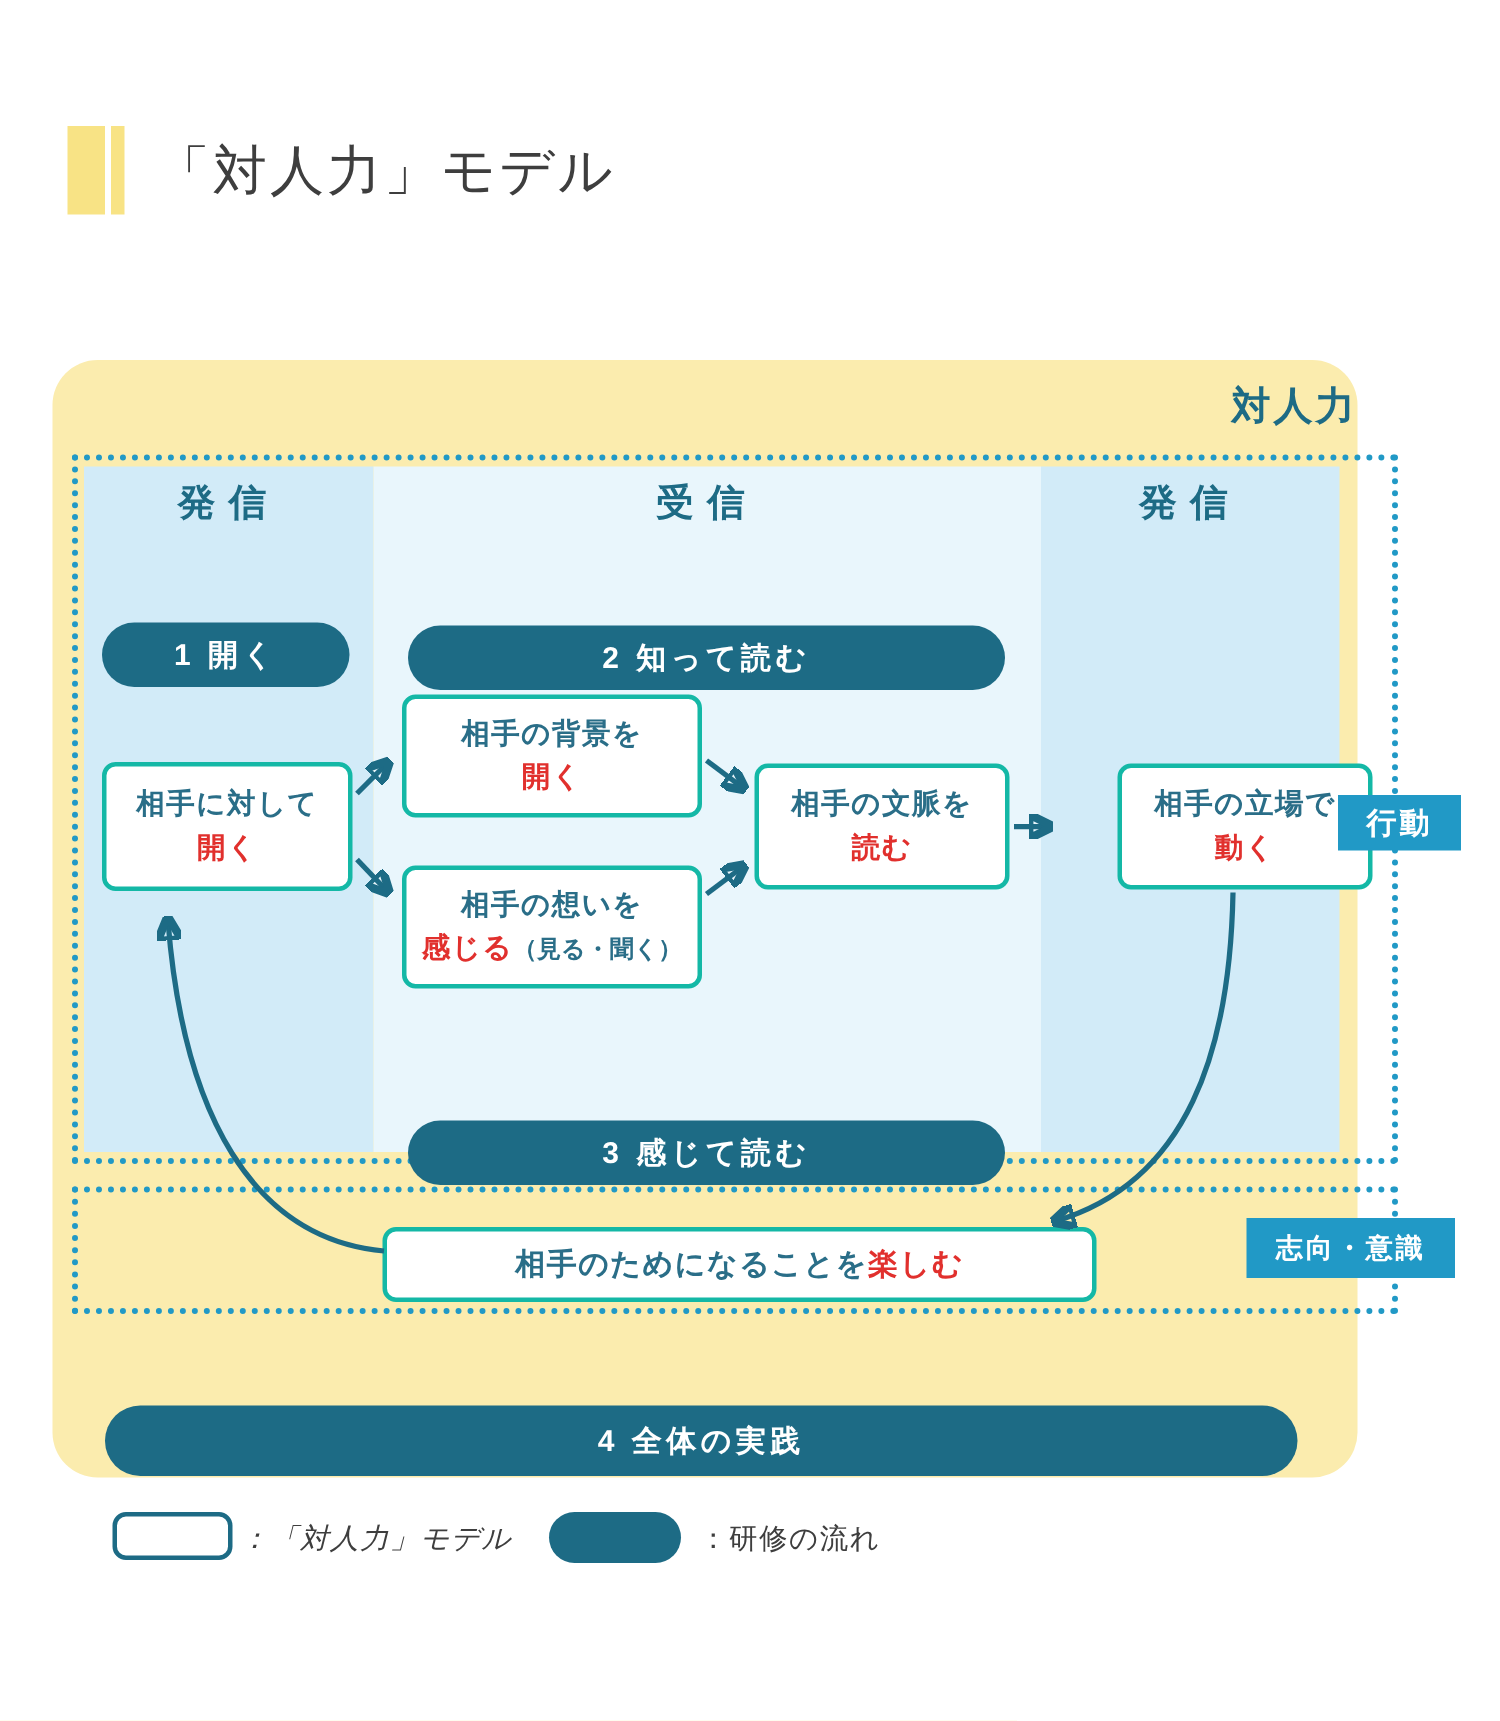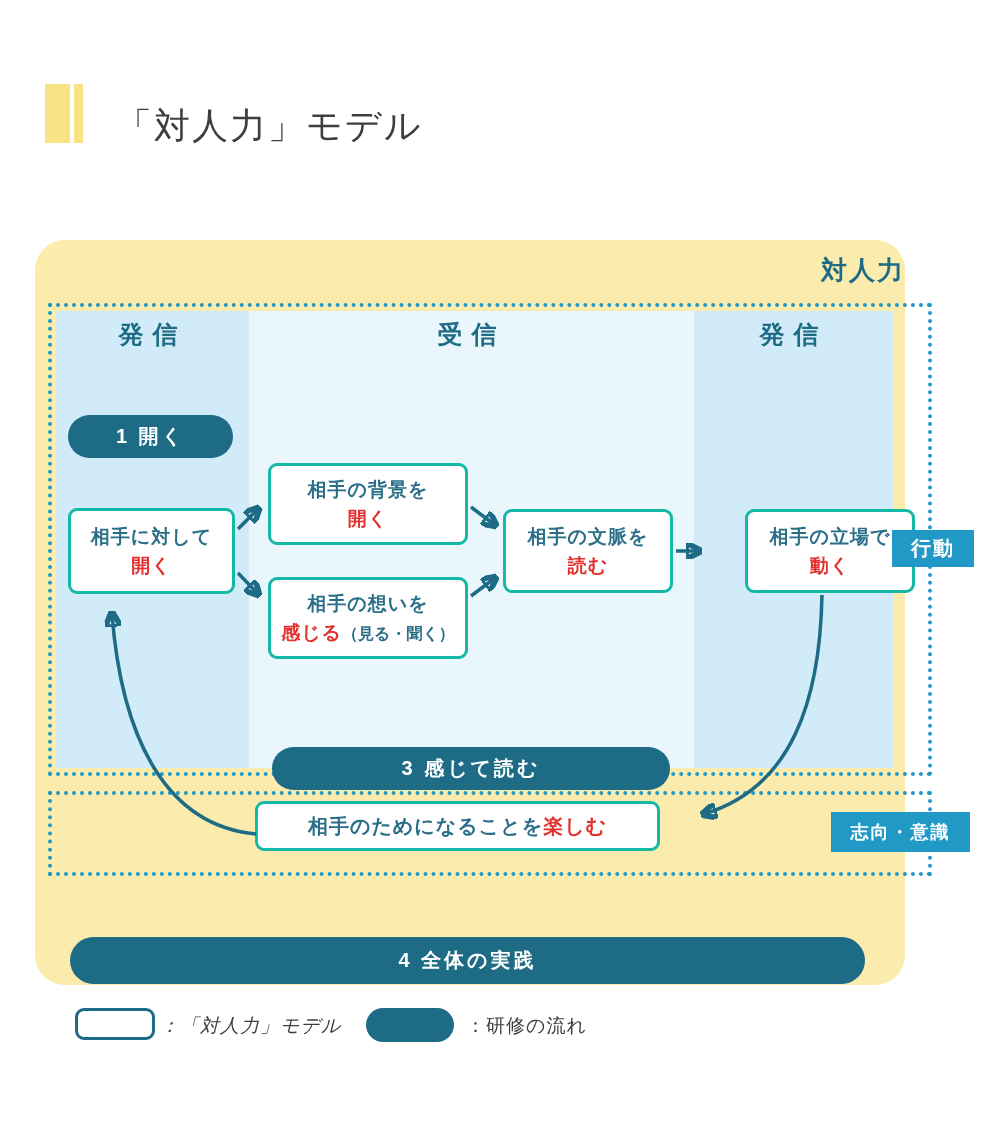--- a/index.html
+++ b/index.html
@@ -5,21 +5,21 @@
   html,body{margin:0;padding:0;background:#ffffff;}
   .canvas{
     position:relative;width:1000px;height:1147px;background:#ffffff;overflow:hidden;
     font-family:"Liberation Sans","DejaVu Sans",sans-serif;
   }
   
   .accent-bar{position:absolute;top:84px;height:59px;background:#F8E385;}
   .accent-bar.thick{left:45px;width:25px;}
   .accent-bar.thin{left:74px;width:9px;}
   .page-title{
-    position:absolute;left:100px;top:86px;margin:16px;
+    position:absolute;left:100px;top:86px;margin:4px;
     font-size:36px;font-weight:500;color:#3E3E3E;letter-spacing:2px;
   }
   
   .panel{
     position:absolute;left:35px;top:240px;width:870px;height:745px;
     background:#FBECAE;border-radius:30px;
   }
   .panel-title{
     position:absolute;left:35px;top:253px;width:870px;text-align:right;
     font-size:26px;font-weight:bold;color:#1D6B85;letter-spacing:2px;
@@ -56,21 +56,21 @@
     position:absolute;background:#ffffff;border:3px solid #14b8a6;border-radius:9px;
     box-sizing:border-box;display:flex;flex-direction:column;align-items:center;justify-content:center;
     font-size:19px;font-weight:bold;color:#2A6E88;line-height:1.55;letter-spacing:1px;text-align:center;
   }
   .box-open{left:68px;top:508px;width:167px;height:86px;}
   .box-background{left:268px;top:463px;width:200px;height:82px;}
   .box-feeling{left:268px;top:577px;width:200px;height:82px;}
   .box-context{left:503px;top:509px;width:170px;height:84px;}
   .box-stance{left:705px;top:509px;width:170px;height:84px;margin-left:40px;}
   .box-enjoy{
-    left:255px;top:801px;width:405px;height:50px;flex-direction:row;
+    left:255px;top:818px;width:476px;height:50px;flex-direction:row;
     font-size:20px;
   }
   .red{color:#E1302D;}
   .small-note{font-size:16px;letter-spacing:0;}
   
   .tag{
     position:absolute;background:#2199C6;color:#ffffff;font-weight:bold;font-size:20px;
     display:flex;align-items:center;justify-content:center;letter-spacing:2px;
   }
   .tag-action{left:892px;top:530px;width:82px;height:37px;}
@@ -107,20 +107,21 @@
     <div class="col col-center"></div>
     <div class="col col-right"></div>
   </div>
   <div class="col-header h1">発 信</div>
   <div class="col-header h2">受 信</div>
   <div class="col-header h3">発 信</div>
 
   <div class="dotted-box dotted-2"></div>
 
   <div class="pill pill-1">1 開く</div>
+  <div class="pill pill-2">2 知って読む</div>
   <div class="pill pill-3">3 感じて読む</div>
   <div class="pill pill-4">4 全体の実践</div>
 
   <div class="wbox box-open">
     <span>相手に対して</span>
     <span class="red">開く</span>
   </div>
 
   <div class="wbox box-background">
     <span>相手の背景を</span>

